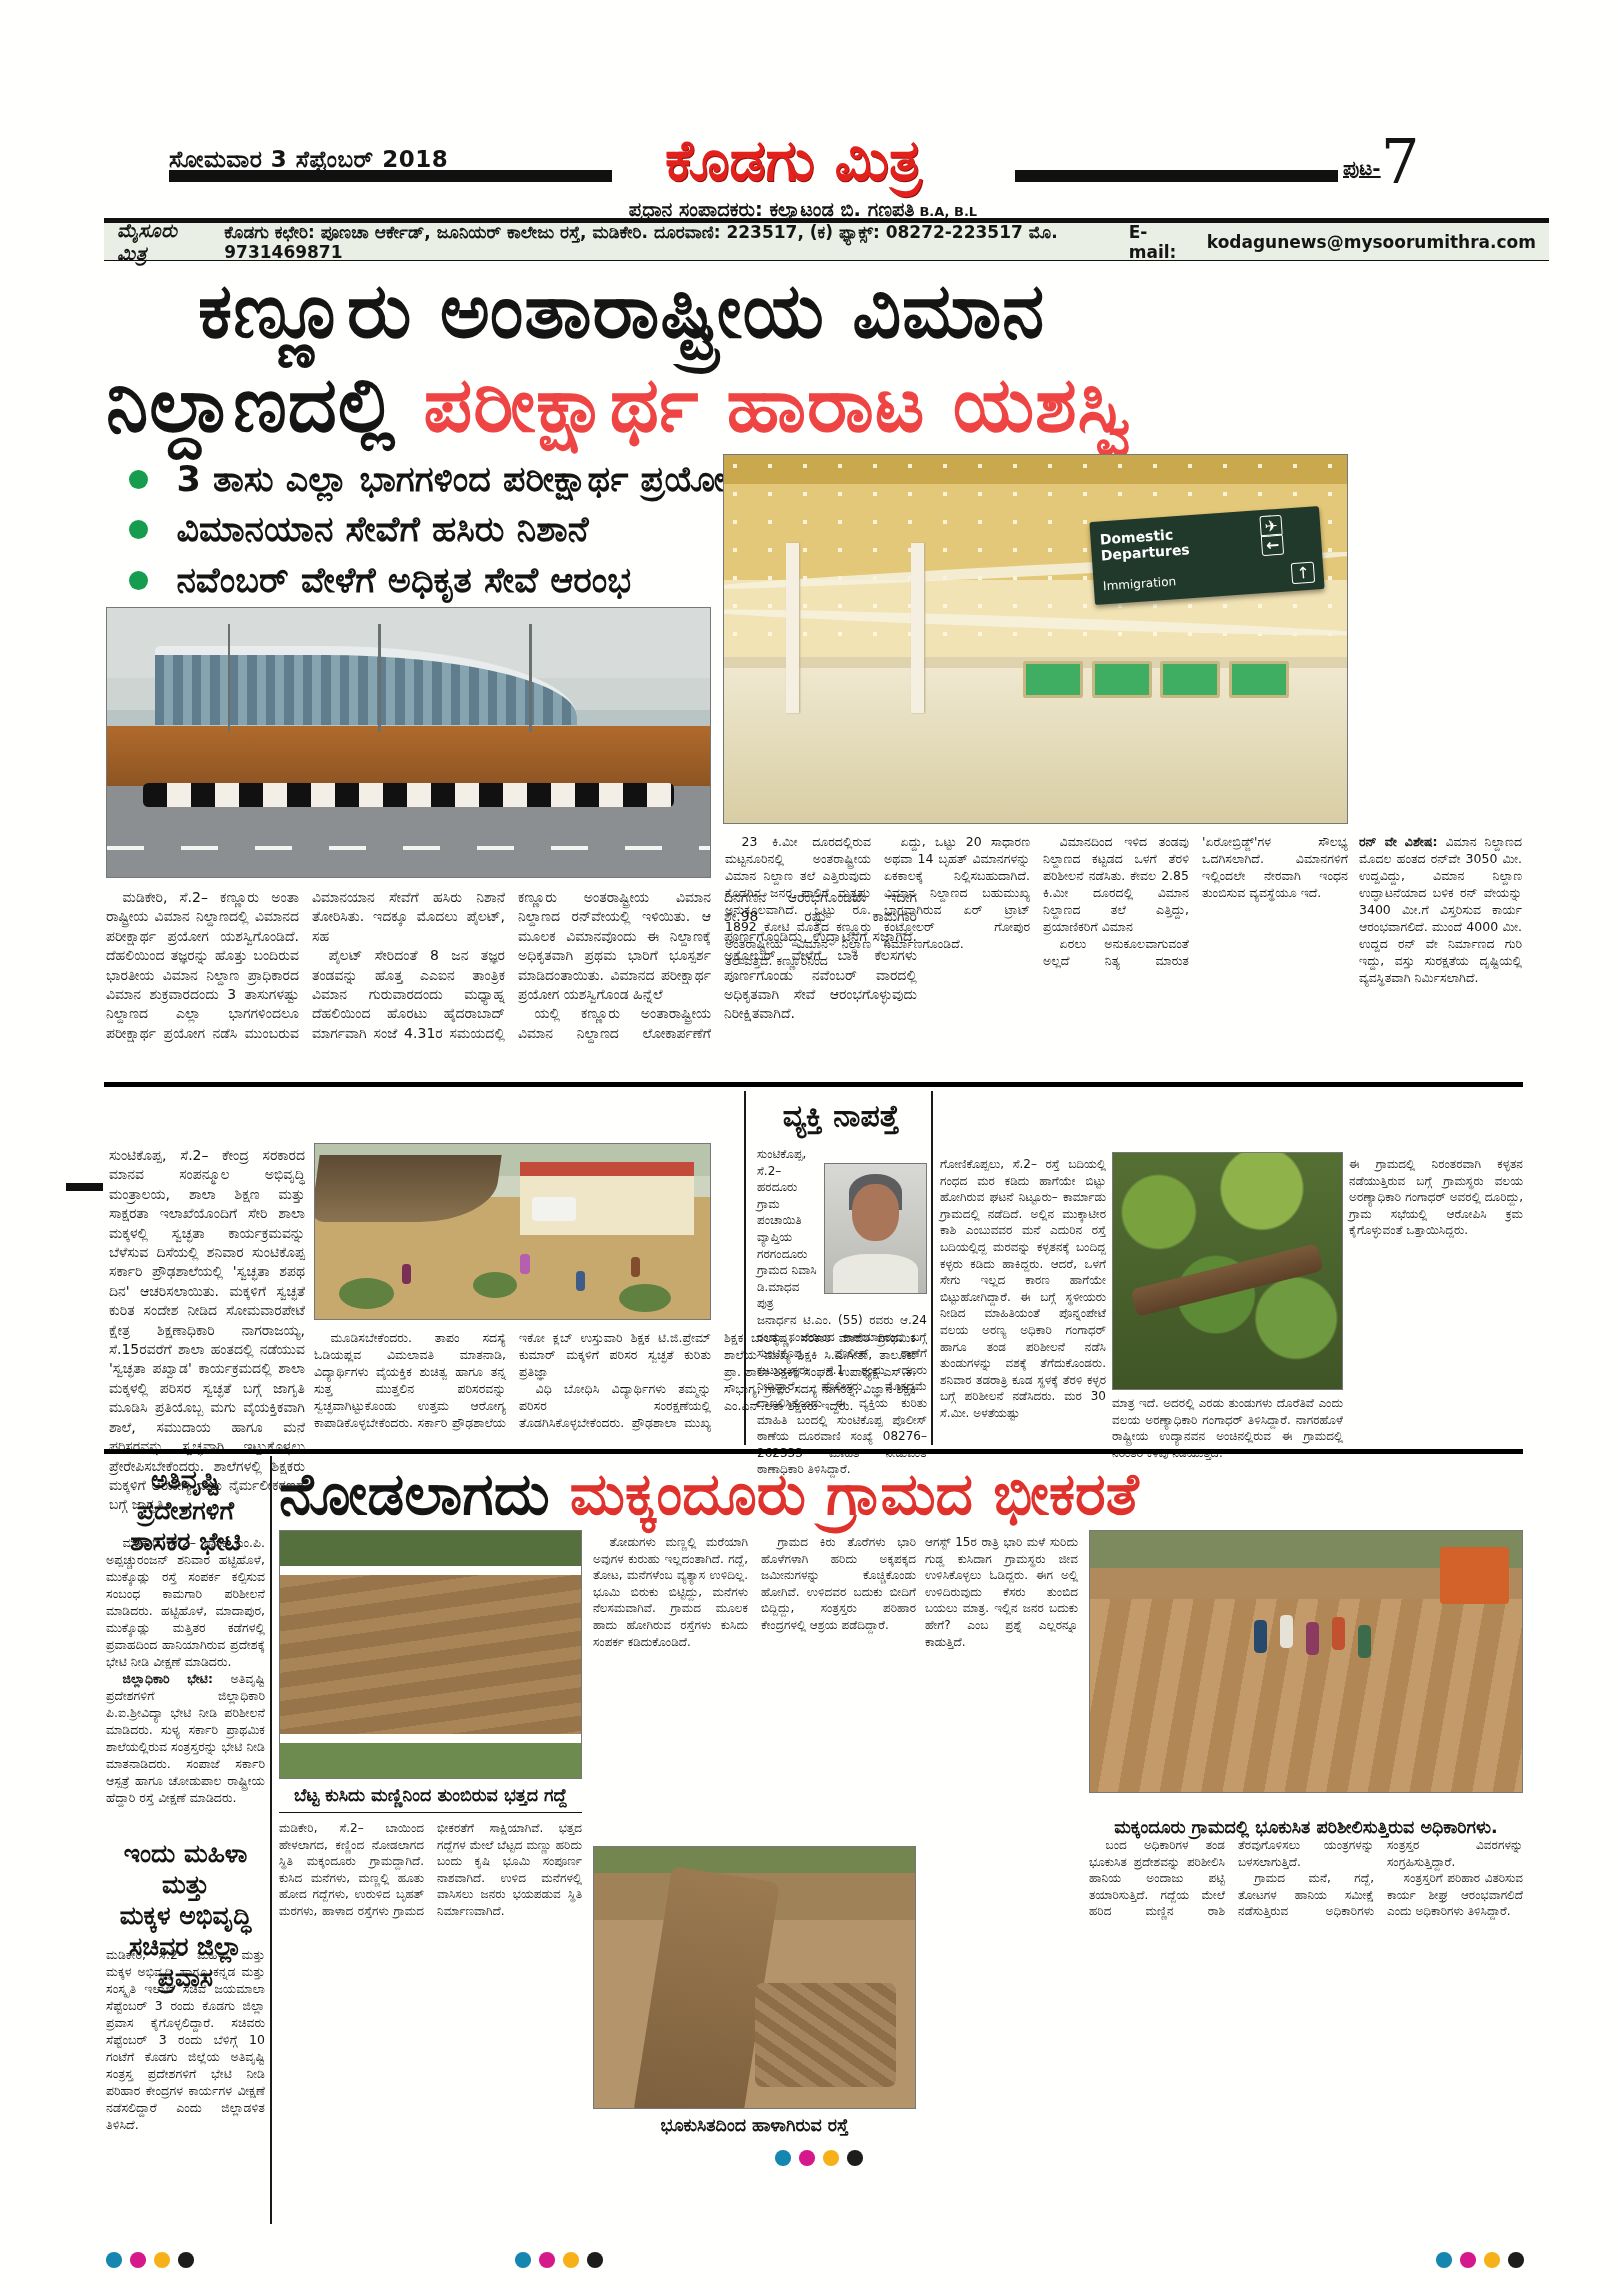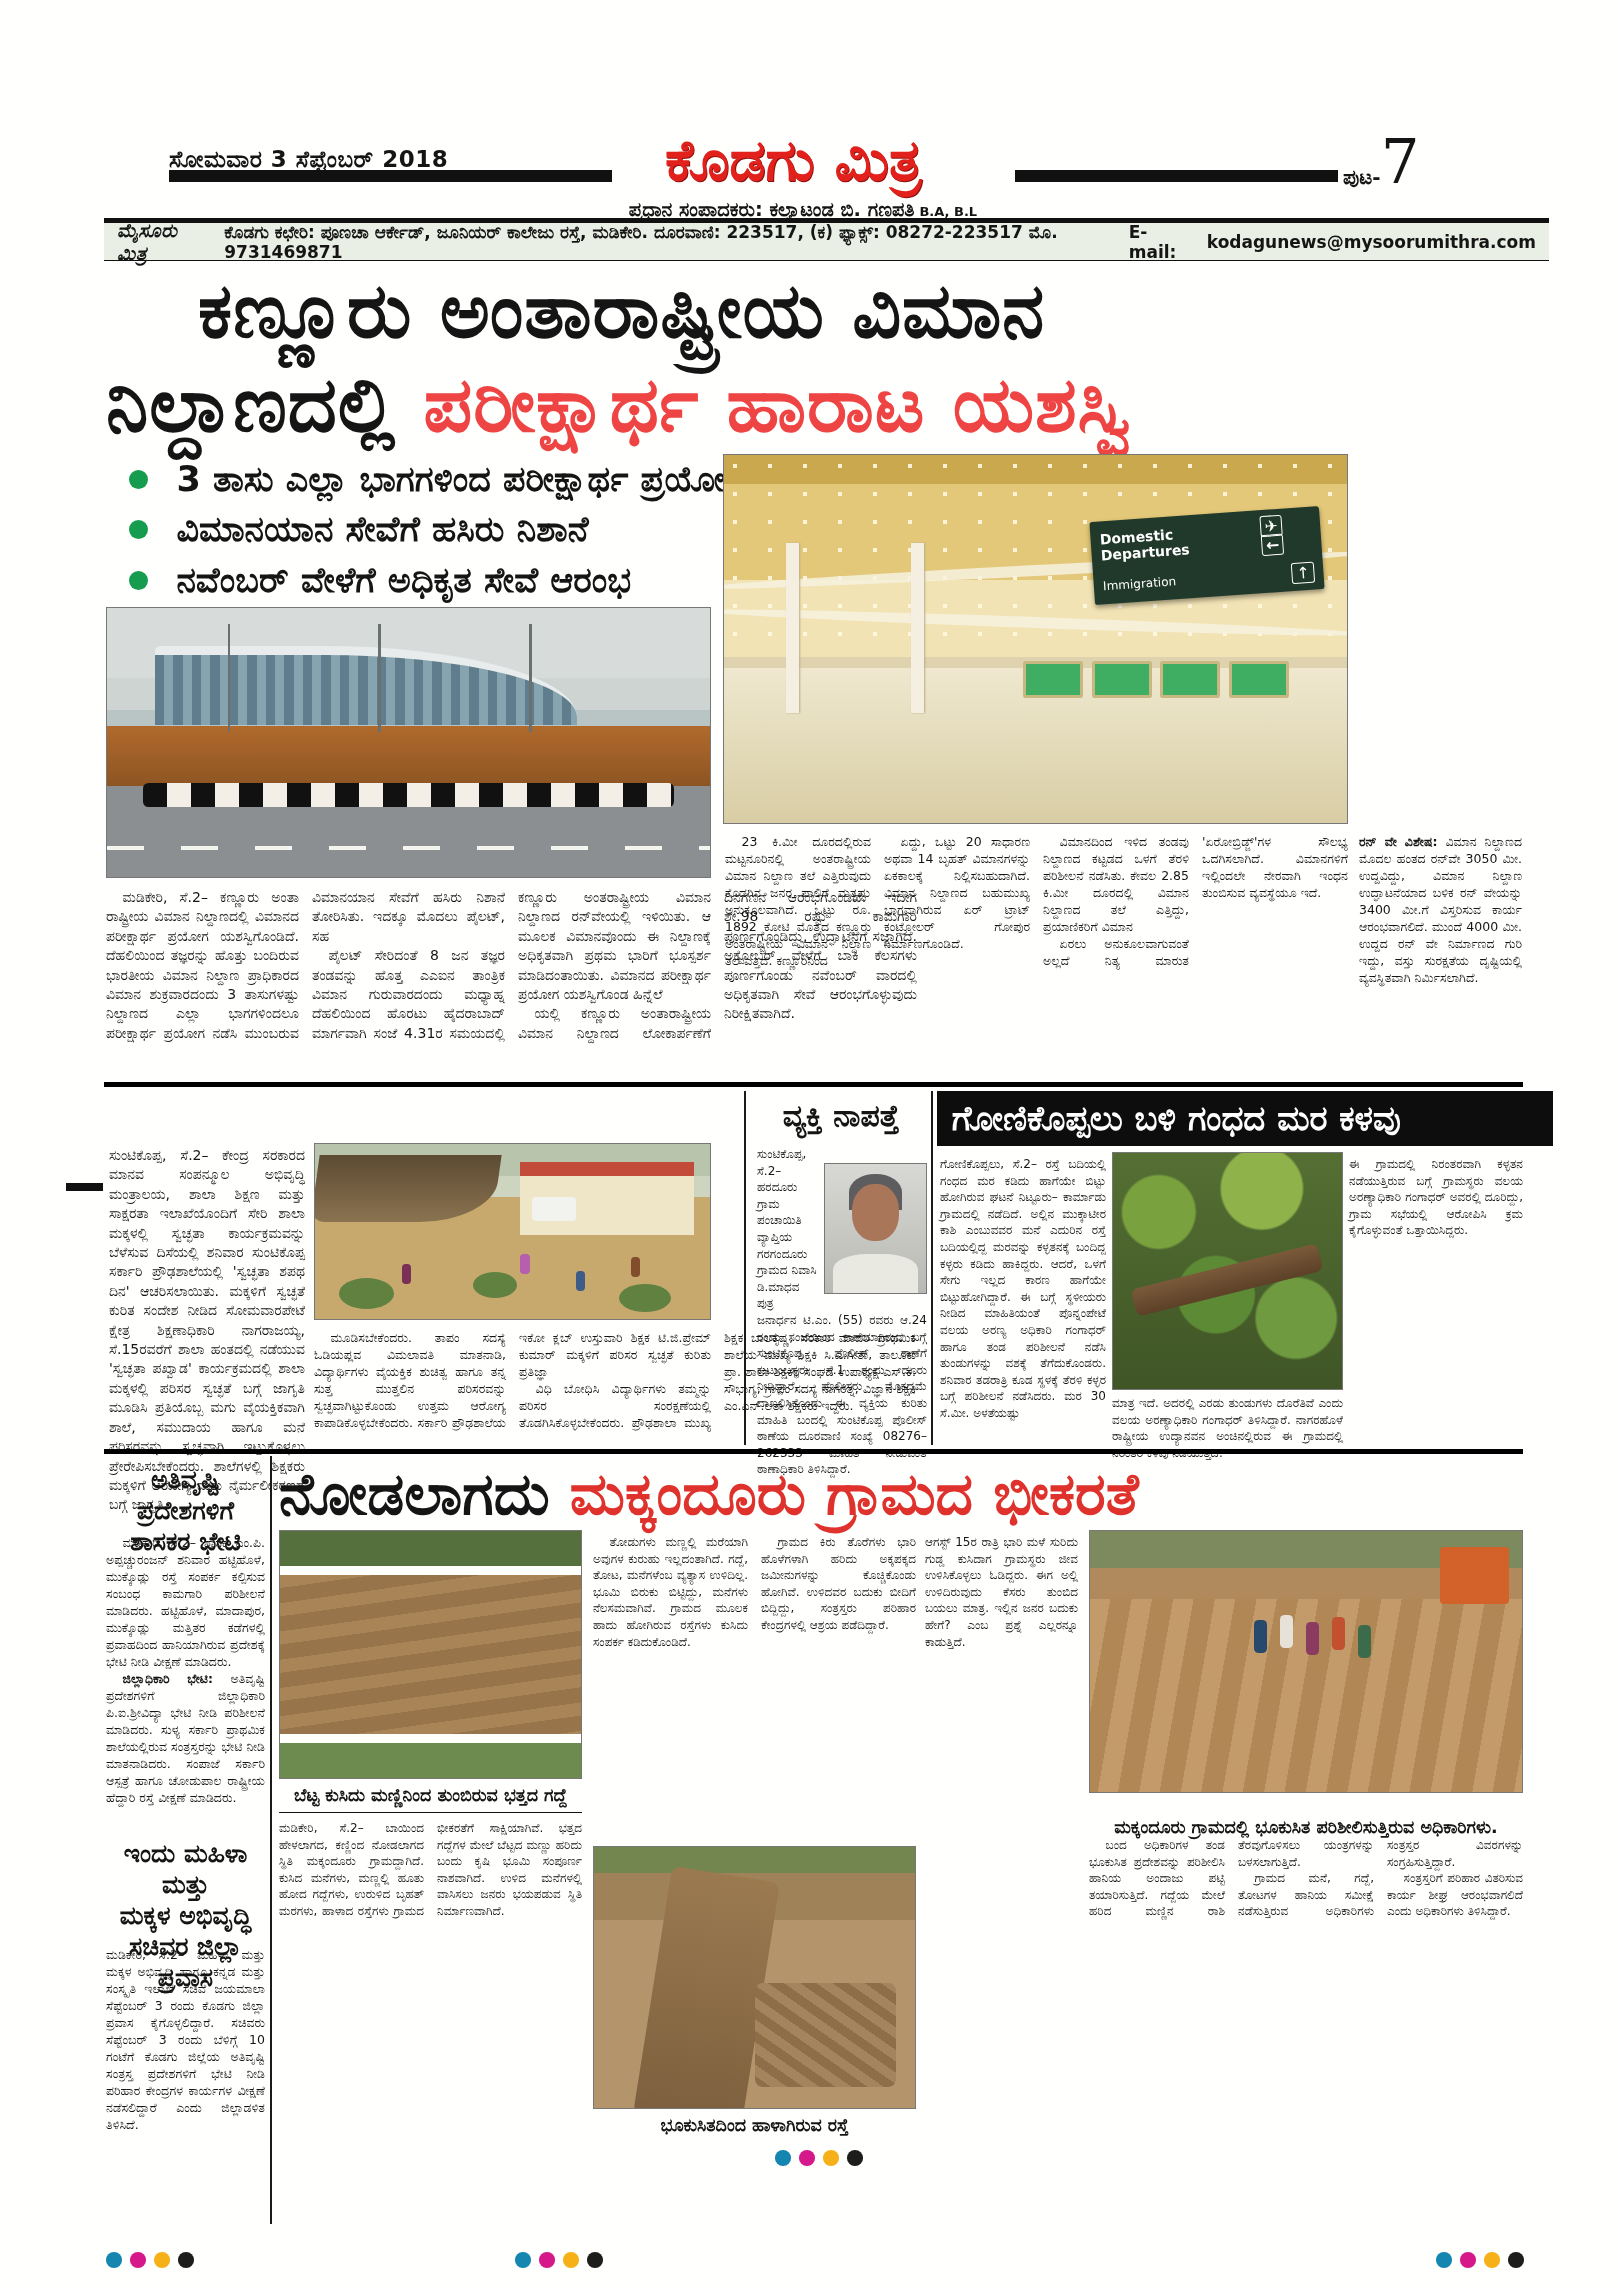--- a/index.html
+++ b/index.html
@@ -132,21 +132,21 @@
 </head>
 <body>
 
 <div class="page">
 
   <div class="abs date" style="left:169px;top:137px;margin-top:9px;">ಸೋಮವಾರ 3 ಸೆಪ್ಟೆಂಬರ್ 2018</div>
   <div class="abs hbar" style="left:169px;top:170px;width:443px;"></div>
   <div class="abs masthead" style="left:665px;top:127px;">ಕೊಡಗು ಮಿತ್ರ</div>
   <div class="abs hbar" style="left:1015px;top:170px;width:323px;"></div>
   <div class="abs" style="left:1343px;top:131px;display:flex;align-items:flex-end;">
-    <span class="pagenum-label" style="margin-bottom:3px;">ಪುಟ-</span>
+    <span class="pagenum-label" style="margin-bottom:12px;text-decoration:underline;">ಪುಟ-</span>
     <span class="pagenum">7</span>
   </div>
   <div class="abs ctr" style="left:480px;top:198px;width:646px;">
     <span class="editor">ಪ್ರಧಾನ ಸಂಪಾದಕರು: ಕಲ್ಯಾಟಂಡ ಬಿ. ಗಣಪತಿ</span>
     <span class="deg">B.A, B.L</span>
   </div>
   <div class="abs contactbar" style="left:104px;top:218px;width:1419px;height:37px;">
     <span class="brand">ಮೈಸೂರು ಮಿತ್ರ</span>
     <span class="contact">ಕೊಡಗು ಕಛೇರಿ: ಪೂಣಚಾ ಆರ್ಕೇಡ್, ಜೂನಿಯರ್ ಕಾಲೇಜು ರಸ್ತೆ, ಮಡಿಕೇರಿ. ದೂರವಾಣಿ: 223517, (ಕ) ಫ್ಯಾಕ್ಸ್: 08272-223517 ಮೊ. 9731469871</span>
     <span class="contact em b">E-mail:</span>
@@ -251,21 +251,20 @@
     <div class="photo ph-portrait" style="float:right;width:103px;height:131px;margin:16.6px 0 5.5px 7.4px;position:relative;">
       <div class="hair"></div>
       <div class="face"></div>
       <div class="shirt"></div>
     </div>
     <span>ಸುಂಟಿಕೊಪ್ಪ, ಸೆ.2– ಹರದೂರು ಗ್ರಾಮ ಪಂಚಾಯಿತಿ ವ್ಯಾಪ್ತಿಯ ಗರಗಂದೂರು ಗ್ರಾಮದ ನಿವಾಸಿ ಡಿ.ಮಾಧವ ಪುತ್ರ ಜನಾರ್ಧನ ಟಿ.ಎಂ. (55) ರವರು ಆ.24 ರಂದು ಸಂಜೆಯಿಂದ ಕಾಣೆಯಾಗಿರುವ ಬಗ್ಗೆ ಸುಂಟಿಕೊಪ್ಪ ಪೊಲೀಸ್ ಠಾಣೆಗೆ ಕುಟುಂಬಸ್ಥರು ಸೆ.1 ರಂದು ದೂರು ನೀಡಿದ್ದಾರೆ.</span>
     <span>ಪೊಲೀಸರು ಮೊಕದ್ದಮೆ ದಾಖಲಿಸಿಕೊಂಡು ಈ ವ್ಯಕ್ತಿಯ ಕುರಿತು ಮಾಹಿತಿ ಬಂದಲ್ಲಿ ಸುಂಟಿಕೊಪ್ಪ ಪೊಲೀಸ್ ಠಾಣೆಯ ದೂರವಾಣಿ ಸಂಖ್ಯೆ 08276– 262333 ಮಾಹಿತಿ ನೀಡುವಂತೆ ಠಾಣಾಧಿಕಾರಿ ತಿಳಿಸಿದ್ದಾರೆ.</span>
   </div>
   <div class="abs vrule" style="left:931px;top:1091px;height:354px;"></div>
 
-  <div class="abs blackbar-head" style="left:937px;top:1091px;width:586px;height:55px;">ಗೋಣಿಕೊಪ್ಪಲು ಬಳಿ ಗಂಧದ ಮರ ಕಳವು</div>
   <div class="abs t13 just" style="left:940px;top:1156px;width:166px;height:288px;">ಗೋಣಿಕೊಪ್ಪಲು, ಸೆ.2– ರಸ್ತೆ ಬದಿಯಲ್ಲಿ ಗಂಧದ ಮರ ಕಡಿದು ಹಾಗೆಯೇ ಬಿಟ್ಟು ಹೋಗಿರುವ ಘಟನೆ ನಿಟ್ಟೂರು– ಕಾರ್ಮಾಡು ಗ್ರಾಮದಲ್ಲಿ ನಡೆದಿದೆ. ಅಲ್ಲಿನ ಮುಕ್ಕಾಟೀರ ಕಾಶಿ ಎಂಬುವವರ ಮನೆ ಎದುರಿನ ರಸ್ತೆ ಬದಿಯಲ್ಲಿದ್ದ ಮರವನ್ನು ಕಳ್ಳತನಕ್ಕೆ ಬಂದಿದ್ದ ಕಳ್ಳರು ಕಡಿದು ಹಾಕಿದ್ದರು. ಆದರೆ, ಒಳಗೆ ಸೇಗು ಇಲ್ಲದ ಕಾರಣ ಹಾಗೆಯೇ ಬಿಟ್ಟುಹೋಗಿದ್ದಾರೆ. ಈ ಬಗ್ಗೆ ಸ್ಥಳೀಯರು ನೀಡಿದ ಮಾಹಿತಿಯಂತೆ ಪೊನ್ನಂಪೇಟೆ ವಲಯ ಅರಣ್ಯ ಅಧಿಕಾರಿ ಗಂಗಾಧರ್ ಹಾಗೂ ತಂಡ ಪರಿಶೀಲನೆ ನಡೆಸಿ ತುಂಡುಗಳನ್ನು ವಶಕ್ಕೆ ತೆಗೆದುಕೊಂಡರು. ಶನಿವಾರ ತಡರಾತ್ರಿ ಕೂಡ ಸ್ಥಳಕ್ಕೆ ತೆರಳಿ ಕಳ್ಳರ ಬಗ್ಗೆ ಪರಿಶೀಲನೆ ನಡೆಸಿದರು. ಮರ 30 ಸೆ.ಮೀ. ಅಳತೆಯಷ್ಟು</div>
   <div class="abs photo ph-tree" style="left:1112px;top:1152px;width:231px;height:238px;">
     <div class="log"></div>
   </div>
   <div class="abs t13 just" style="left:1112px;top:1395px;width:231px;height:50px;">ಮಾತ್ರ ಇದೆ. ಅದರಲ್ಲಿ ಎರಡು ತುಂಡುಗಳು ದೊರೆತಿವೆ ಎಂದು ವಲಯ ಅರಣ್ಯಾಧಿಕಾರಿ ಗಂಗಾಧರ್ ತಿಳಿಸಿದ್ದಾರೆ. ನಾಗರಹೊಳೆ ರಾಷ್ಟ್ರೀಯ ಉದ್ಯಾನವನ ಅಂಚಿನಲ್ಲಿರುವ ಈ ಗ್ರಾಮದಲ್ಲಿ ನಿರಂತರ ಕಳವು ನಡೆಯುತ್ತಿದೆ.</div>
   <div class="abs t13 just" style="left:1349px;top:1156px;width:174px;height:288px;">ಈ ಗ್ರಾಮದಲ್ಲಿ ನಿರಂತರವಾಗಿ ಕಳ್ಳತನ ನಡೆಯುತ್ತಿರುವ ಬಗ್ಗೆ ಗ್ರಾಮಸ್ಥರು ವಲಯ ಅರಣ್ಯಾಧಿಕಾರಿ ಗಂಗಾಧರ್ ಅವರಲ್ಲಿ ದೂರಿದ್ದು, ಗ್ರಾಮ ಸಭೆಯಲ್ಲಿ ಆರೋಪಿಸಿ ಕ್ರಮ ಕೈಗೊಳ್ಳುವಂತೆ ಒತ್ತಾಯಿಸಿದ್ದರು.</div>
 
   <div class="abs sec-divider" style="left:104px;top:1449px;width:1419px;"></div>
 
   <div class="abs smallhead ctr" style="left:106px;top:1464px;width:159px;">ಅತಿವೃಷ್ಟಿ ಪ್ರದೇಶಗಳಿಗೆ ಶಾಸಕರ ಭೇಟಿ</div>

